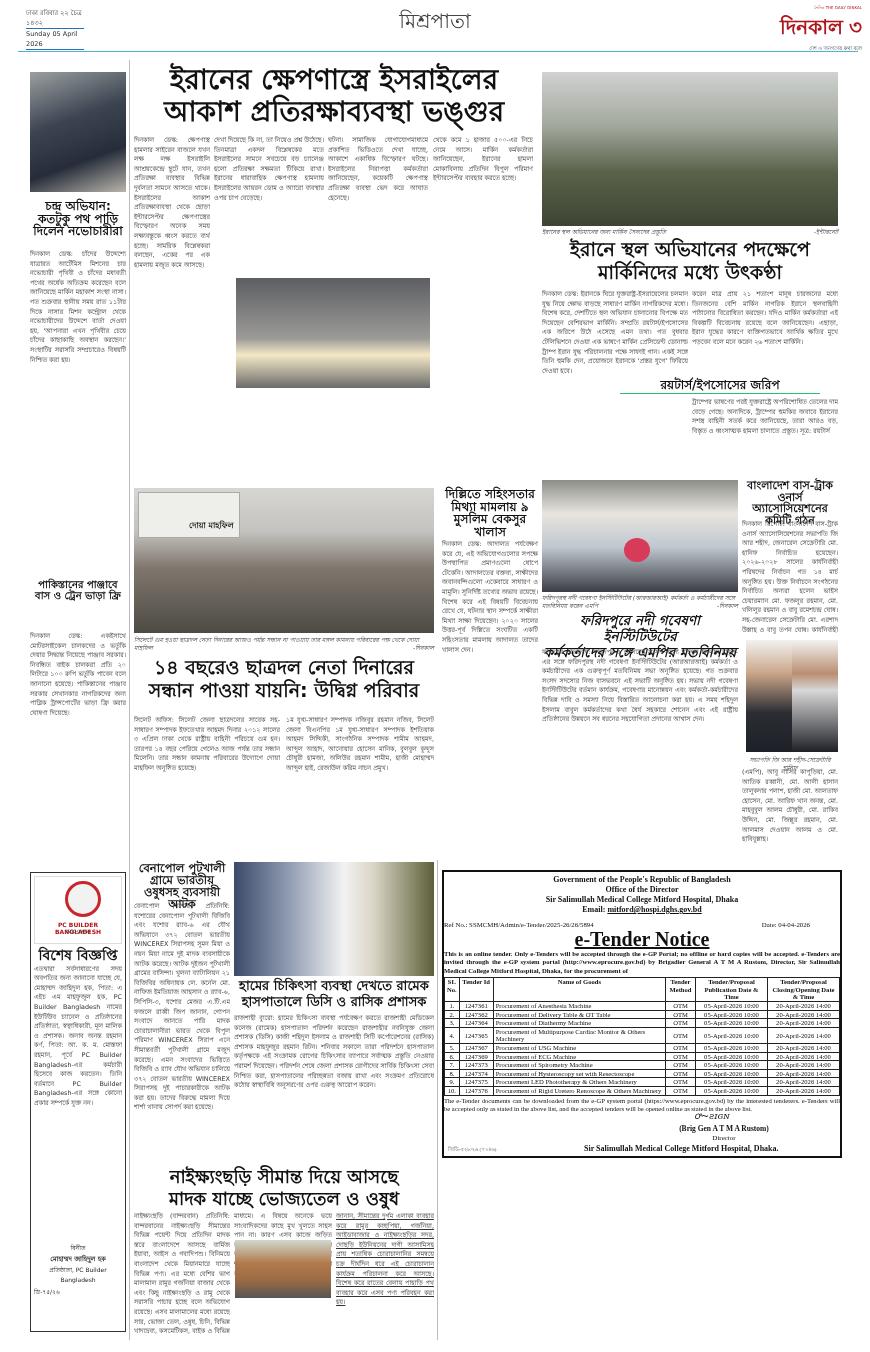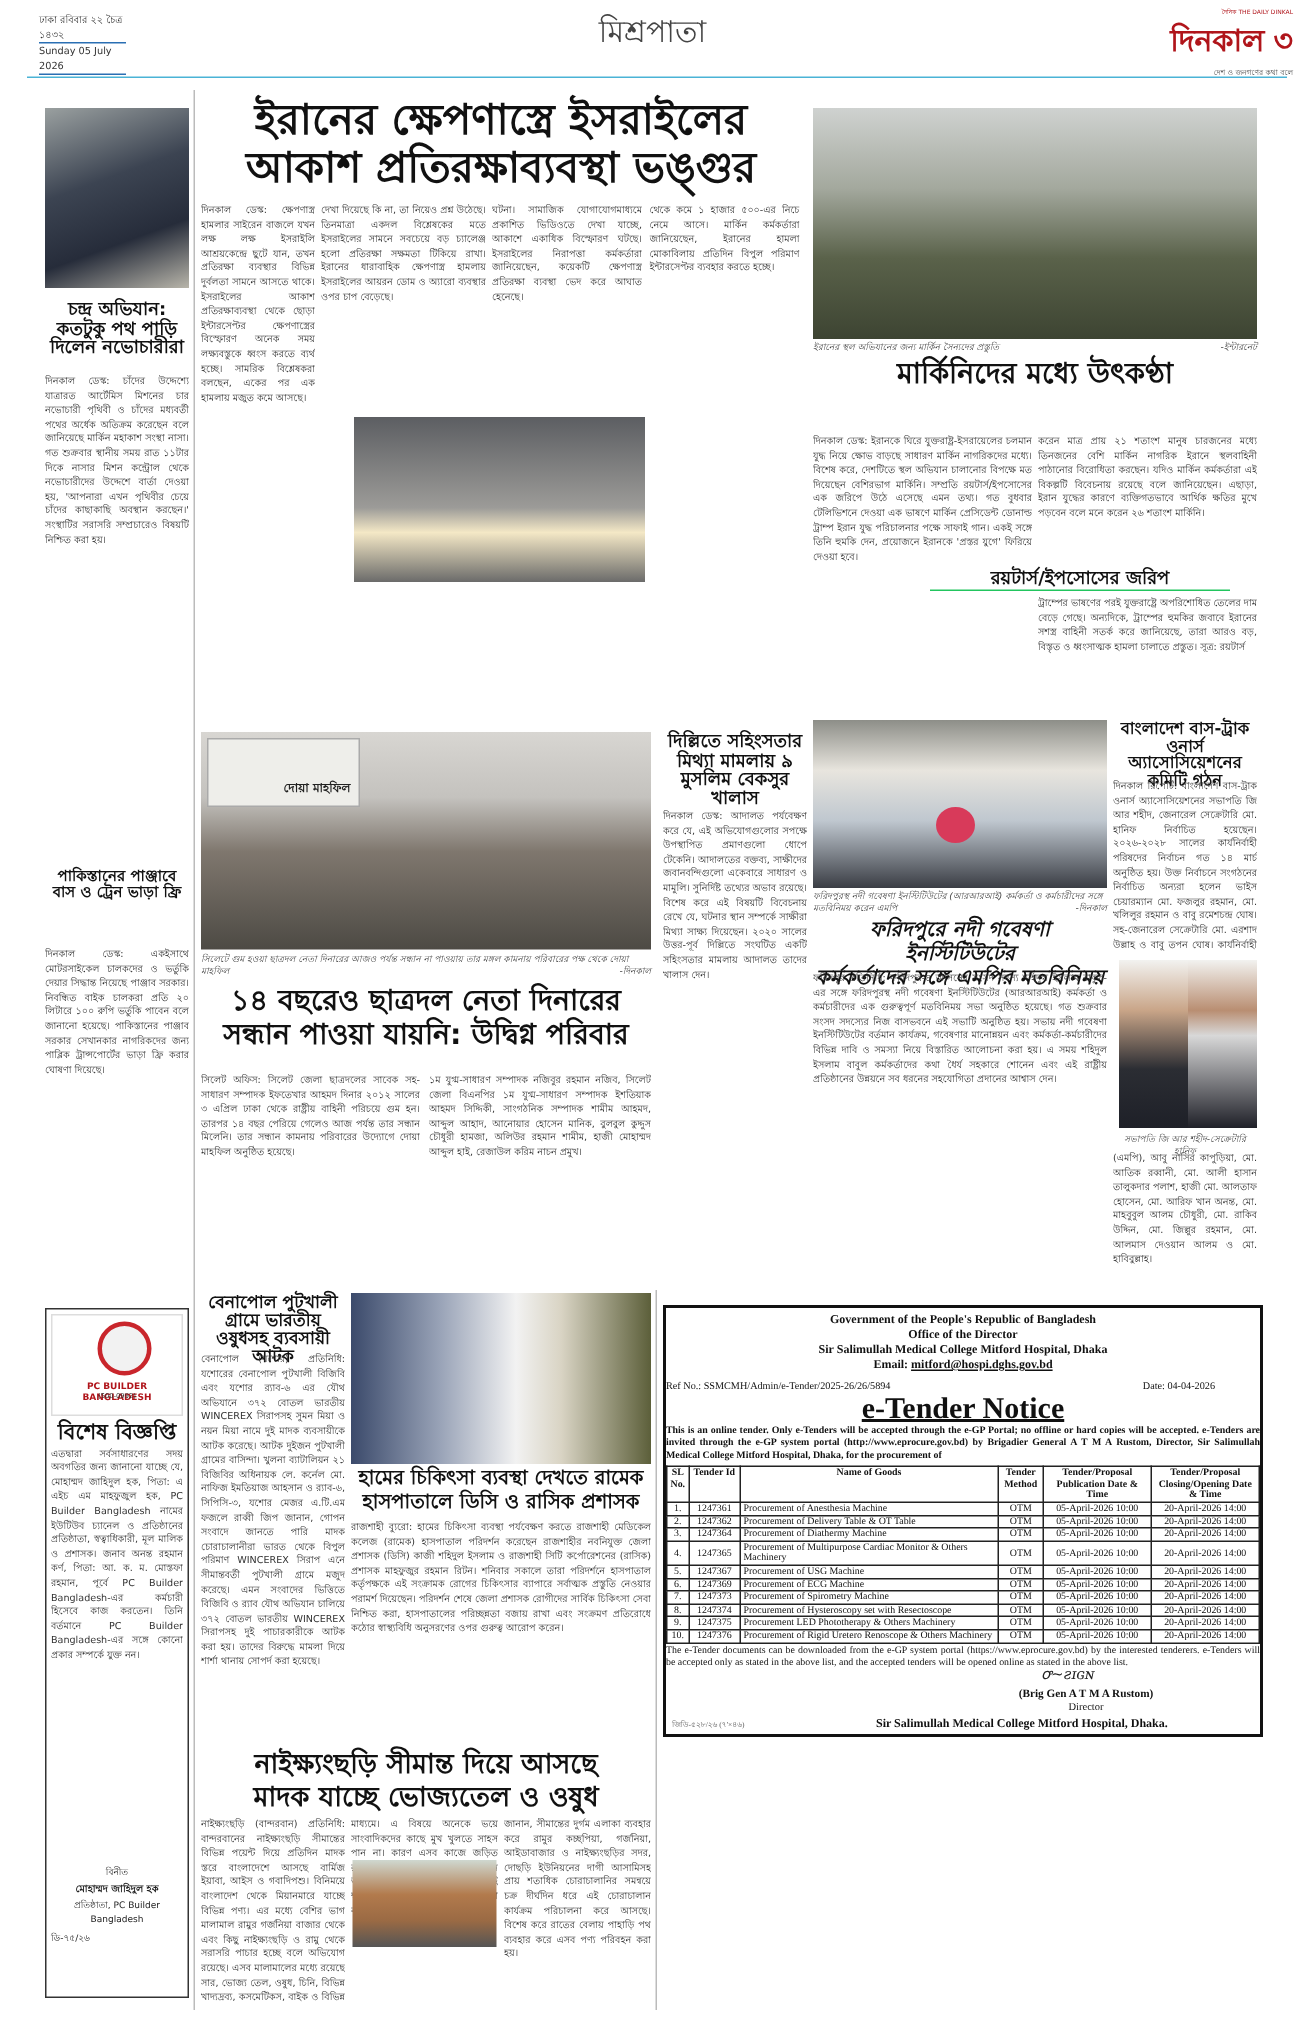--- a/index.html
+++ b/index.html
@@ -27,21 +27,21 @@
   #tender th { font-weight: bold; text-align: center; }
   #tender td.ctr { text-align: center; vertical-align: middle; }
   .link { text-decoration: underline; }
   .ad-box { border: 1px solid #333; }
 </style>
 </head>
 <body>
 
 <div class="abs" id="hdr-left">
   <div>ঢাকা রবিবার ২২ চৈত্র ১৪৩২</div>
-  <div class="d2">Sunday 05 July 2026</div>
+  <div class="d2">Sunday 05 April 2026</div>
 </div>
 <div class="abs" id="hdr-center">মিশ্রপাতা</div>
 <div class="abs" id="hdr-right">
   <div style="font-size:4px;color:#b0151b">দৈনিক  THE DAILY DINKAL</div>
   <span id="hdr-logo">দিনকাল</span><span id="hdr-page">৩</span>
   <div id="hdr-tag">দেশ ও জনগণের কথা বলে</div>
 </div>
 <div class="abs" id="hdr-line"></div>
 
 <div class="abs photo" style="left:30px;top:72px;width:96px;height:120px;background:linear-gradient(160deg,#9aa0a0 0%,#3c4452 40%,#262c3a 70%,#b8b5aa 100%);"></div>
@@ -73,20 +73,21 @@
 <div class="abs txt" style="left:134px;top:136px;width:76px;height:345px;overflow:hidden;">দিনকাল ডেস্ক: ক্ষেপণাস্ত্র হামলার সাইরেন বাজলে যখন লক্ষ লক্ষ ইসরাইলি আশ্রয়কেন্দ্রে ছুটে যান, তখন প্রতিরক্ষা ব্যবস্থার বিভিন্ন দুর্বলতা সামনে আসতে থাকে। ইসরাইলের আকাশ প্রতিরক্ষাব্যবস্থা থেকে ছোড়া ইন্টারসেপ্টর ক্ষেপণাস্ত্রের বিস্ফোরণ অনেক সময় লক্ষ্যবস্তুকে ধ্বংস করতে ব্যর্থ হচ্ছে। সামরিক বিশ্লেষকরা বলছেন, একের পর এক হামলায় মজুত কমে আসছে।</div>
 <div class="abs txt" style="left:214px;top:136px;width:110px;height:345px;overflow:hidden;">দেখা দিয়েছে কি না, তা নিয়েও প্রশ্ন উঠেছে। তিনমাত্রা একদল বিশ্লেষকের মতে ইসরাইলের সামনে সবচেয়ে বড় চ্যালেঞ্জ হলো প্রতিরক্ষা সক্ষমতা টিকিয়ে রাখা। ইরানের ধারাবাহিক ক্ষেপণাস্ত্র হামলায় ইসরাইলের আয়রন ডোম ও অ্যারো ব্যবস্থার ওপর চাপ বেড়েছে।</div>
 <div class="abs txt" style="left:328px;top:136px;width:100px;height:345px;overflow:hidden;">ঘটনা। সামাজিক যোগাযোগমাধ্যমে প্রকাশিত ভিডিওতে দেখা যাচ্ছে, আকাশে একাধিক বিস্ফোরণ ঘটছে। ইসরাইলের নিরাপত্তা কর্মকর্তারা জানিয়েছেন, কয়েকটি ক্ষেপণাস্ত্র প্রতিরক্ষা ব্যবস্থা ভেদ করে আঘাত হেনেছে।</div>
 <div class="abs photo" style="left:236px;top:278px;width:194px;height:110px;background:linear-gradient(180deg,#5c5e62 0%,#9c9b98 55%,#f4e8c6 70%,#6b6b6a 100%);"></div>
 <div class="abs txt" style="left:433px;top:136px;width:100px;height:345px;overflow:hidden;">থেকে কমে ১ হাজার ৫০০-এর নিচে নেমে আসে। মার্কিন কর্মকর্তারা জানিয়েছেন, ইরানের হামলা মোকাবিলায় প্রতিদিন বিপুল পরিমাণ ইন্টারসেপ্টর ব্যবহার করতে হচ্ছে।</div>
 
 <div class="abs photo" style="left:542px;top:72px;width:296px;height:154px;background:linear-gradient(180deg,#cfd2d0 0%,#a3a89d 35%,#5a624a 65%,#3d4432 100%);"></div>
 <div class="abs cap" style="left:542px;top:228px;width:230px;">ইরানের স্থল অভিযানের জন্য মার্কিন সৈন্যদের প্রস্তুতি</div>
 <div class="abs cap" style="left:790px;top:228px;width:48px;text-align:right;">-ইন্টারনেট</div>
 <div class="abs hl" style="left:542px;top:238px;width:296px;font-size:19px;line-height:23px;">
+  <div>ইরানে স্থল অভিযানের পদক্ষেপে</div>
   <div>মার্কিনিদের মধ্যে উৎকণ্ঠা</div>
 </div>
 <div class="abs txt" style="left:542px;top:290px;width:146px;height:176px;overflow:hidden;">দিনকাল ডেস্ক: ইরানকে ঘিরে যুক্তরাষ্ট্র-ইসরায়েলের চলমান যুদ্ধ নিয়ে ক্ষোভ বাড়ছে সাধারণ মার্কিন নাগরিকদের মধ্যে। বিশেষ করে, দেশটিতে স্থল অভিযান চালানোর বিপক্ষে মত দিয়েছেন বেশিরভাগ মার্কিনি। সম্প্রতি রয়টার্স/ইপসোসের এক জরিপে উঠে এসেছে এমন তথ্য। গত বুধবার টেলিভিশনে দেওয়া এক ভাষণে মার্কিন প্রেসিডেন্ট ডোনাল্ড ট্রাম্প ইরান যুদ্ধ পরিচালনার পক্ষে সাফাই গান। একই সঙ্গে তিনি হুমকি দেন, প্রয়োজনে ইরানকে 'প্রস্তর যুগে' ফিরিয়ে দেওয়া হবে।</div>
 <div class="abs txt" style="left:692px;top:290px;width:146px;height:90px;overflow:hidden;">করেন মাত্র প্রায় ২১ শতাংশ মানুষ চারজনের মধ্যে তিনজনের বেশি মার্কিন নাগরিক ইরানে স্থলবাহিনী পাঠানোর বিরোধিতা করছেন। যদিও মার্কিন কর্মকর্তারা এই বিকল্পটি বিবেচনায় রয়েছে বলে জানিয়েছেন। এছাড়া, ইরান যুদ্ধের কারণে ব্যক্তিগতভাবে আর্থিক ক্ষতির মুখে পড়বেন বলে মনে করেন ২৬ শতাংশ মার্কিনি।</div>
 <div class="abs" style="left:620px;top:376px;width:200px;height:18px;background:#fff;border-bottom:1px solid #22c55e;text-align:center;font-size:12px;font-weight:bold;color:#111;">রয়টার্স/ইপসোসের জরিপ</div>
 <div class="abs txt" style="left:692px;top:398px;width:146px;height:86px;overflow:hidden;">ট্রাম্পের ভাষণের পরই যুক্তরাষ্ট্রে অপরিশোধিত তেলের দাম বেড়ে গেছে। অন্যদিকে, ট্রাম্পের হুমকির জবাবে ইরানের সশস্ত্র বাহিনী সতর্ক করে জানিয়েছে, তারা আরও বড়, বিস্তৃত ও ধ্বংসাত্মক হামলা চালাতে প্রস্তুত। সূত্র: রয়টার্স</div>
 
 <div class="abs hl" style="left:442px;top:488px;width:96px;font-size:12px;">দিল্লিতে সহিংসতার মিথ্যা মামলায় ৯ মুসলিম বেকসুর খালাস</div>
 <div class="abs txt" style="left:442px;top:540px;width:96px;height:320px;overflow:hidden;">দিনকাল ডেস্ক: আদালত পর্যবেক্ষণ করে যে, এই অভিযোগগুলোর সপক্ষে উপস্থাপিত প্রমাণগুলো ধোপে টেকেনি। আদালতের বক্তব্য, সাক্ষীদের জবানবন্দিগুলো একেবারে সাধারণ ও মামুলি। সুনির্দিষ্ট তথ্যের অভাব রয়েছে। বিশেষ করে এই বিষয়টি বিবেচনায় রেখে যে, ঘটনার স্থান সম্পর্কে সাক্ষীরা মিথ্যা সাক্ষ্য দিয়েছেন। ২০২০ সালের উত্তর-পূর্ব দিল্লিতে সংঘটিত একটি সহিংসতার মামলায় আদালত তাদের খালাস দেন।</div>
 
@@ -132,21 +133,21 @@
 </div>
 <div class="abs txt" style="left:234px;top:1014px;width:200px;height:150px;overflow:hidden;">রাজশাহী ব্যুরো: হামের চিকিৎসা ব্যবস্থা পর্যবেক্ষণ করতে রাজশাহী মেডিকেল কলেজ (রামেক) হাসপাতাল পরিদর্শন করেছেন রাজশাহীর নবনিযুক্ত জেলা প্রশাসক (ডিসি) কাজী শহিদুল ইসলাম ও রাজশাহী সিটি কর্পোরেশনের (রাসিক) প্রশাসক মাহফুজুর রহমান রিটন। শনিবার সকালে তারা পরিদর্শনে হাসপাতাল কর্তৃপক্ষকে এই সংক্রামক রোগের চিকিৎসার ব্যাপারে সর্বাত্মক প্রস্তুতি নেওয়ার পরামর্শ দিয়েছেন। পরিদর্শন শেষে জেলা প্রশাসক রোগীদের সার্বিক চিকিৎসা সেবা নিশ্চিত করা, হাসপাতালের পরিচ্ছন্নতা বজায় রাখা এবং সংক্রমণ প্রতিরোধে কঠোর স্বাস্থ্যবিধি অনুসরণের ওপর গুরুত্ব আরোপ করেন।</div>
 
 <div class="abs hl" style="left:134px;top:1166px;width:300px;font-size:18px;line-height:22px;">
   <div>নাইক্ষ্যংছড়ি সীমান্ত দিয়ে আসছে</div>
   <div>মাদক যাচ্ছে ভোজ্যতেল ও ওষুধ</div>
 </div>
 <div class="abs txt" style="left:134px;top:1212px;width:96px;height:124px;overflow:hidden;">নাইক্ষ্যংছড়ি (বান্দরবান) প্রতিনিধি: বান্দরবানের নাইক্ষ্যংছড়ি সীমান্তের বিভিন্ন পয়েন্ট দিয়ে প্রতিদিন মাদক স্তরে বাংলাদেশে আসছে বার্মিজ ইয়াবা, আইস ও গবাদিপশু। বিনিময়ে বাংলাদেশ থেকে মিয়ানমারে যাচ্ছে বিভিন্ন পণ্য। এর মধ্যে বেশির ভাগ মালামাল রামুর গর্জনিয়া বাজার থেকে এবং কিছু নাইক্ষ্যংছড়ি ও রামু থেকে সরাসরি পাচার হচ্ছে বলে অভিযোগ রয়েছে। এসব মালামালের মধ্যে রয়েছে সার, ভোজ্য তেল, ওষুধ, চিনি, বিভিন্ন খাদ্যদ্রব্য, কসমেটিকস, বাইক ও বিভিন্ন গাড়ির যন্ত্রাংশসহ শতাধিক প্রকারের পণ্য।</div>
 <div class="abs txt" style="left:234px;top:1212px;width:98px;height:124px;overflow:hidden;">মাধ্যমে। এ বিষয়ে অনেকে ভয়ে সাংবাদিকদের কাছে মুখ খুলতে সাহস পান না। কারণ এসব কাজে জড়িত রয়েছে নানা আসামি, সাবেক ও বর্তমান জনপ্রতিনিধি। তবে বেশির ভাগই ক্ষমতাসীন দলের অঙ্গসংগঠনের নেতা বলে অভিযোগ রয়েছে।</div>
 <div class="abs photo" style="left:235px;top:1240px;width:96px;height:58px;background:linear-gradient(180deg,#cfd8d0 0%,#b27a4c 40%,#9a6a44 70%,#555 100%);"></div>
-<div class="abs txt" style="left:336px;top:1212px;width:98px;height:124px;overflow:hidden;">জানান, সীমান্তের দুর্গম এলাকা ব্যবহার করে রামুর কচ্ছপিয়া, গর্জনিয়া, আইডাবাজার ও নাইক্ষ্যংছড়ির সদর, দোছড়ি ইউনিয়নের দাগী আসামিসহ প্রায় শতাধিক চোরাচালানির সমন্বয়ে চক্র দীর্ঘদিন ধরে এই চোরাচালান কার্যক্রম পরিচালনা করে আসছে। বিশেষ করে রাতের বেলায় পাহাড়ি পথ ব্যবহার করে এসব পণ্য পরিবহন করা হয়।</div>
+<div class="abs txt" style="left:336px;top:1212px;width:98px;height:124px;overflow:hidden;text-decoration:underline;">জানান, সীমান্তের দুর্গম এলাকা ব্যবহার করে রামুর কচ্ছপিয়া, গর্জনিয়া, আইডাবাজার ও নাইক্ষ্যংছড়ির সদর, দোছড়ি ইউনিয়নের দাগী আসামিসহ প্রায় শতাধিক চোরাচালানির সমন্বয়ে চক্র দীর্ঘদিন ধরে এই চোরাচালান কার্যক্রম পরিচালনা করে আসছে। বিশেষ করে রাতের বেলায় পাহাড়ি পথ ব্যবহার করে এসব পণ্য পরিবহন করা হয়।</div>
 
 <div class="rule-v" style="left:437px;top:860px;height:480px;"></div>
 
 <div class="abs" id="tender">
   <div class="c">Government of the People's Republic of Bangladesh</div>
   <div class="c">Office of the Director</div>
   <div class="c">Sir Salimullah Medical College Mitford Hospital, Dhaka</div>
   <div class="c"><span>Email:</span> <span class="link">mitford@hospi.dghs.gov.bd</span></div>
   <div style="display:flex;justify-content:space-between;font-size:6.8px;margin-top:6px;">
     <span>Ref No.: SSMCMH/Admin/e-Tender/2025-26/26/5894</span>

